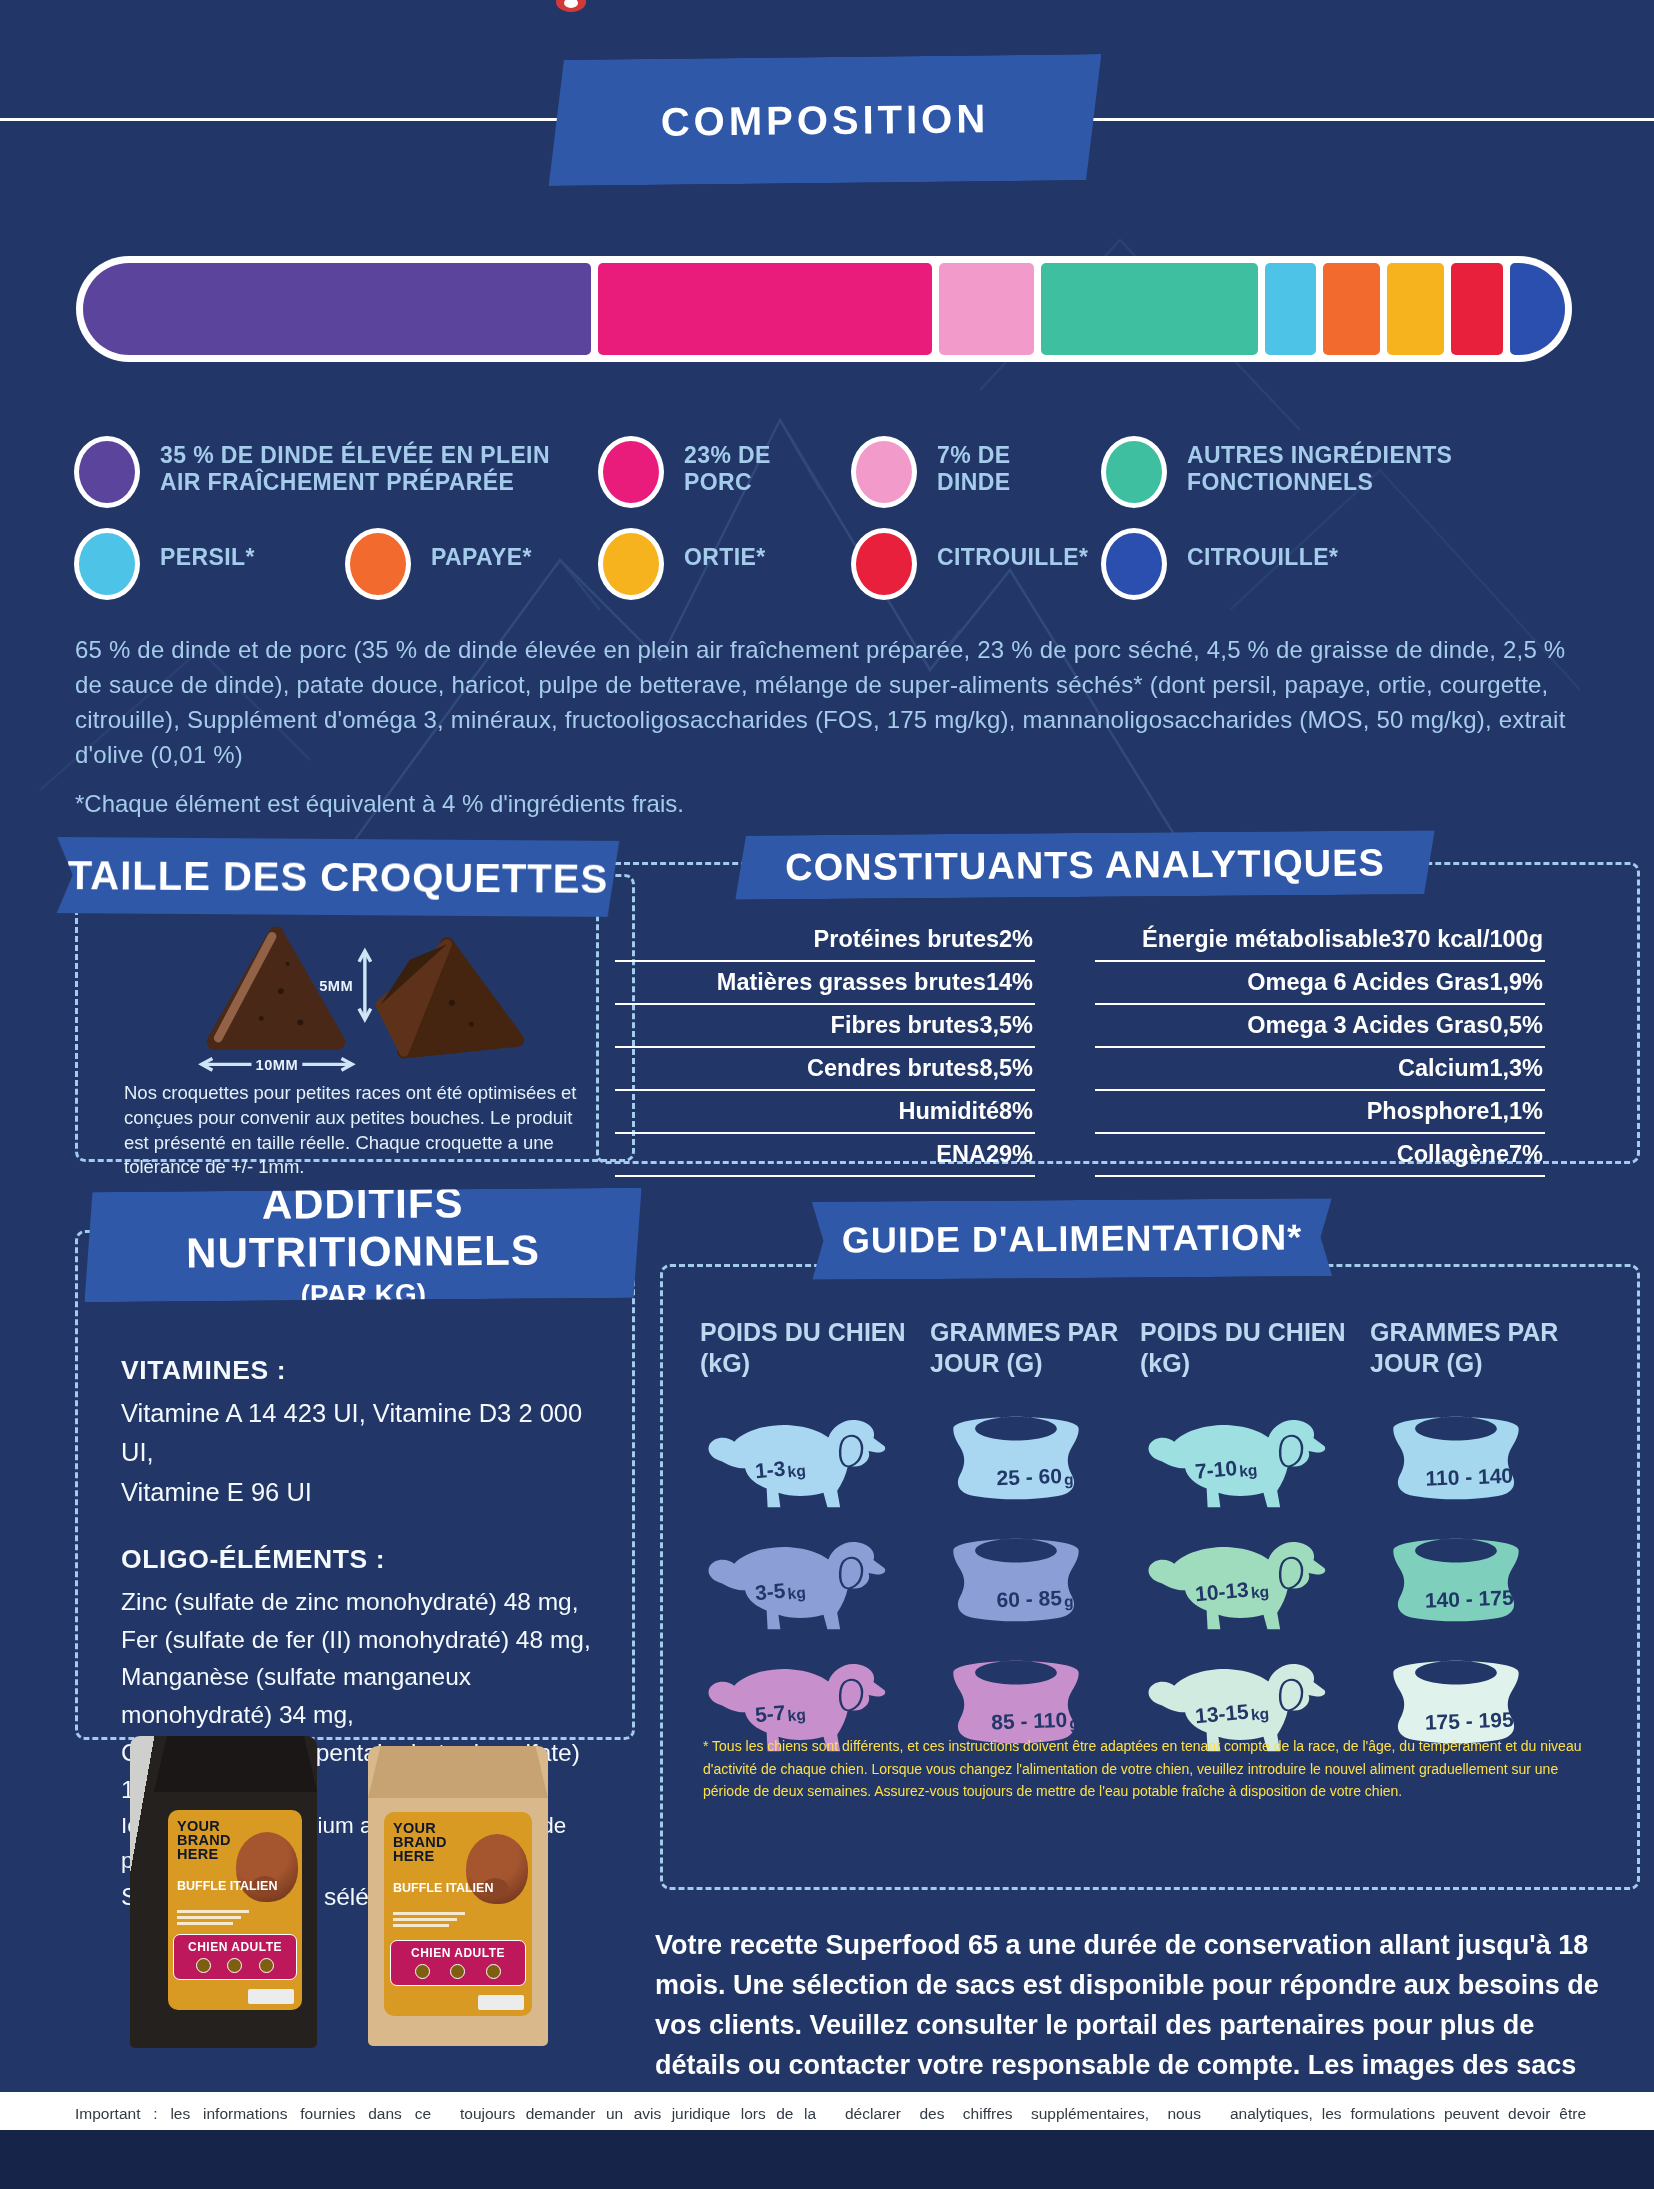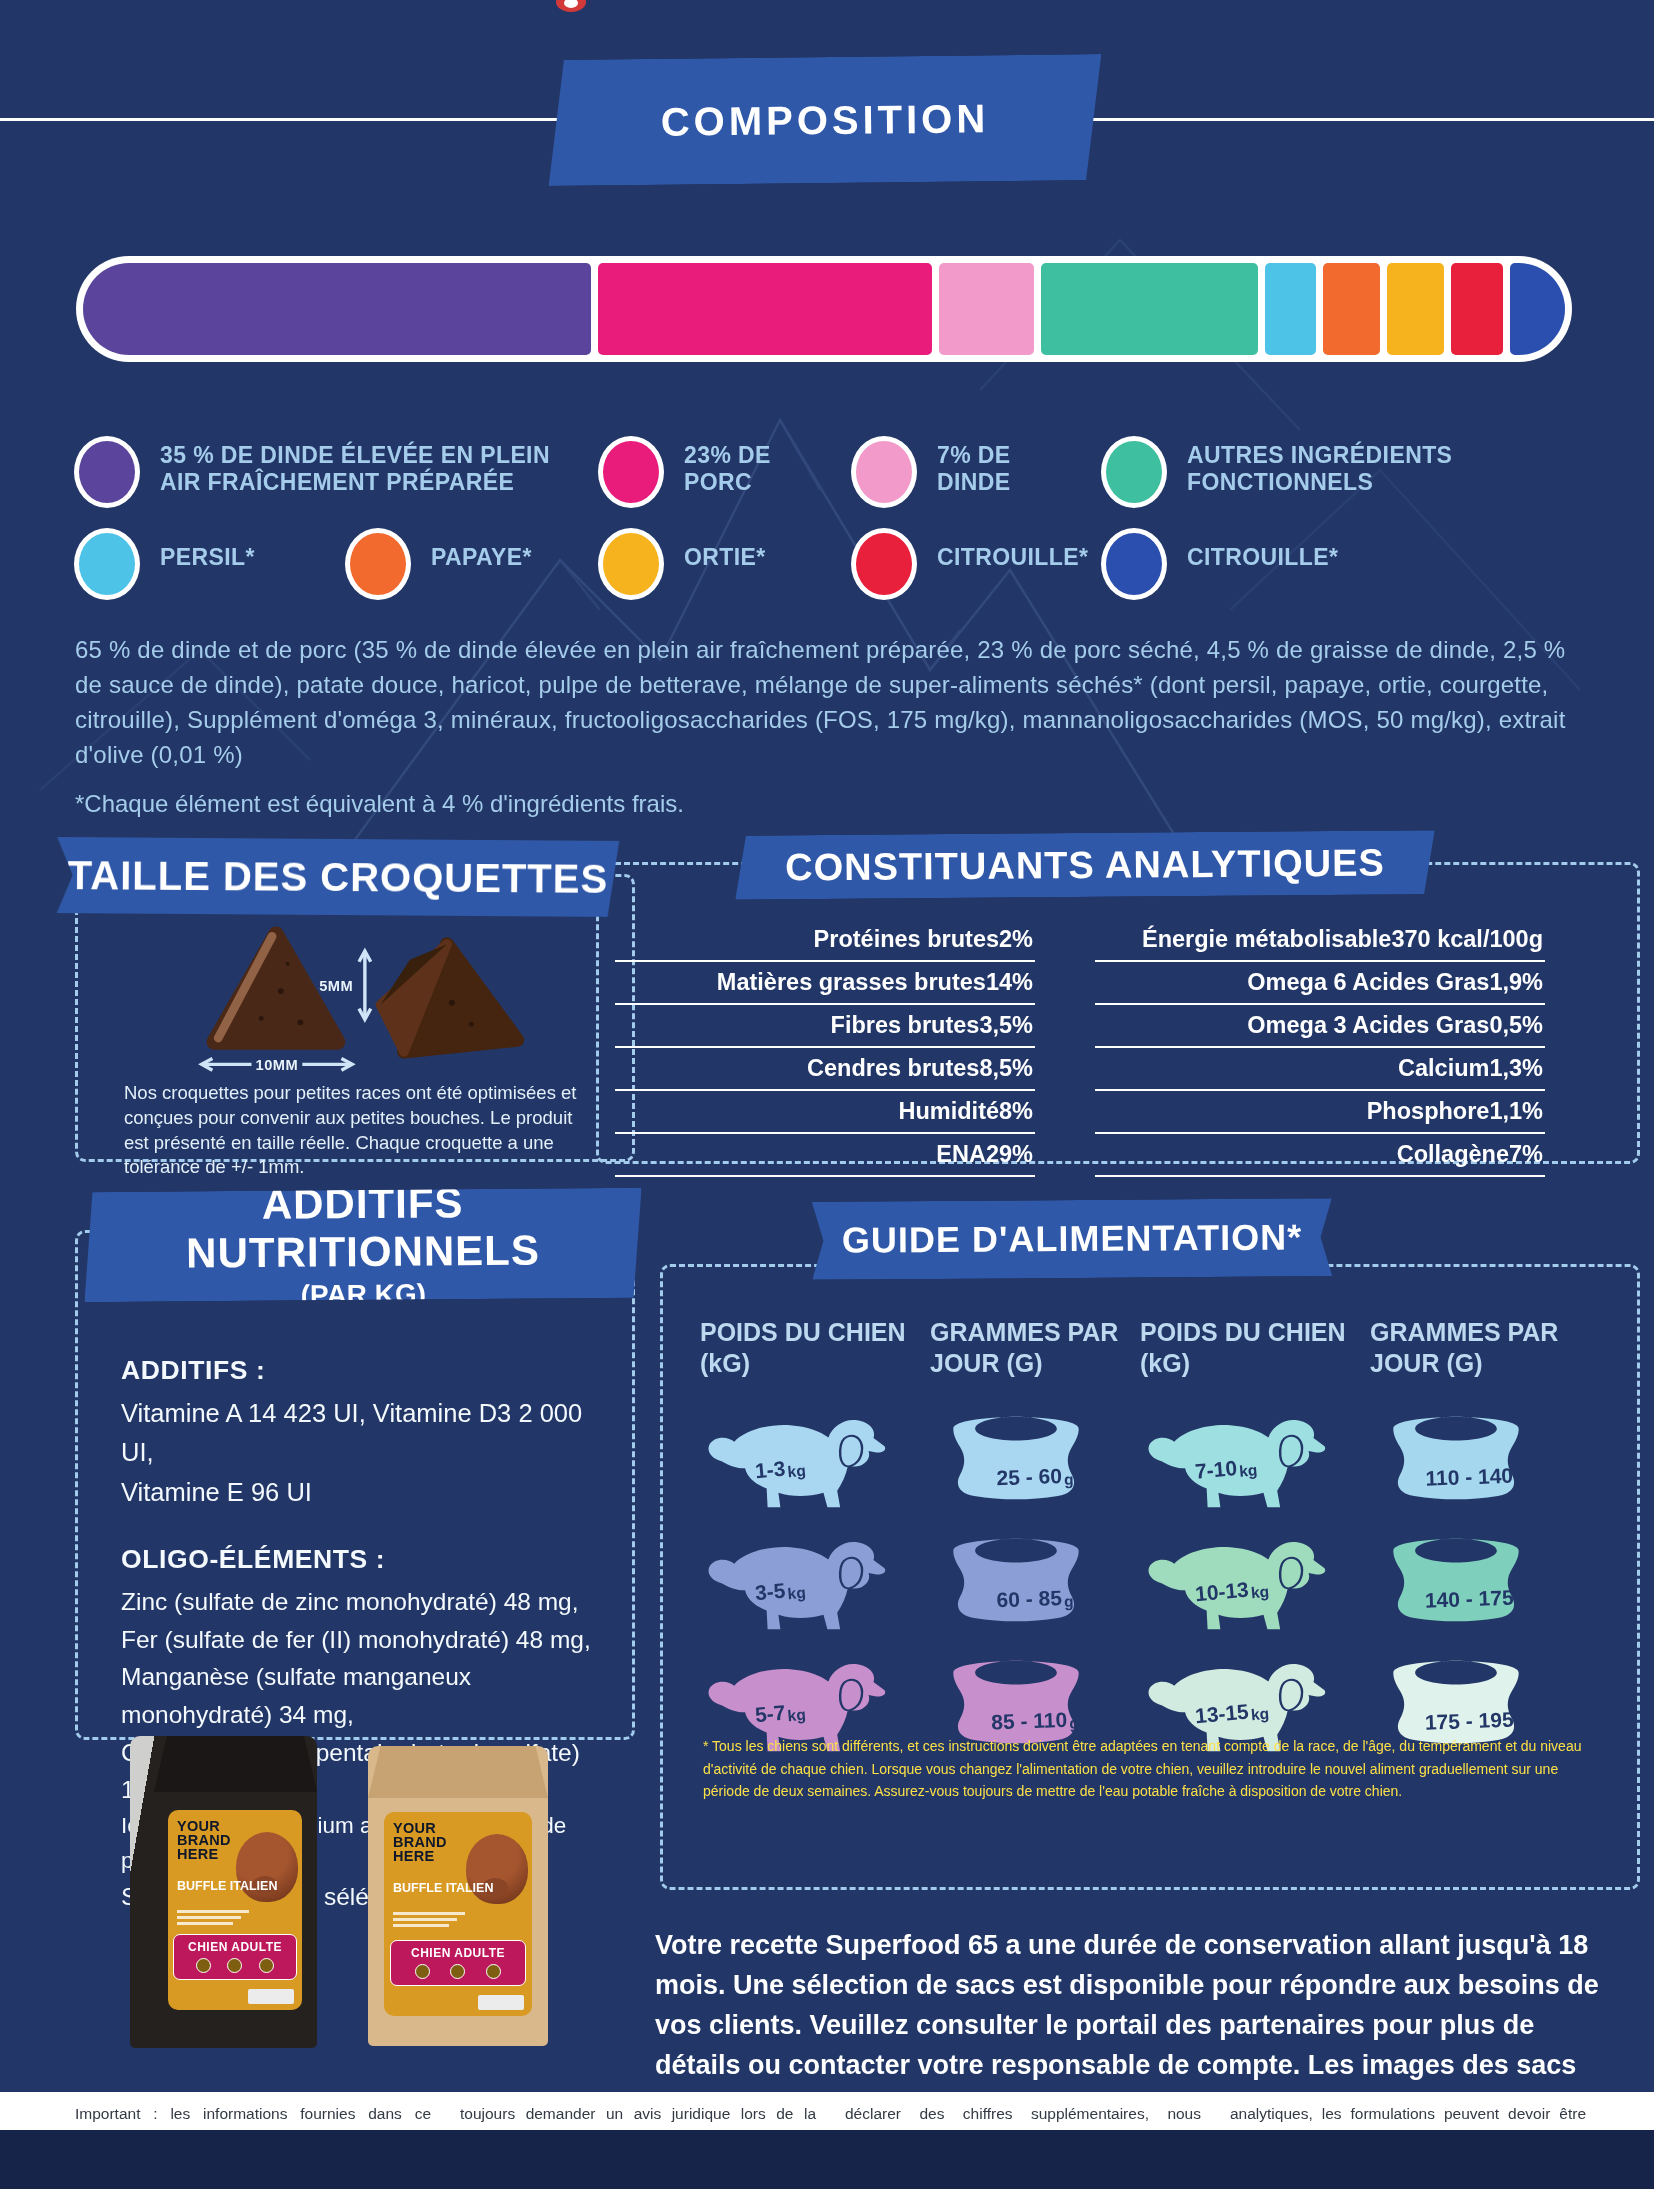--- a/index.html
+++ b/index.html
@@ -256,21 +256,21 @@
           <span>7%</span>
         </div>
     </div>
   </div>
 
   <div class="abs ribbon rib-slant" style="left:84px;top:1190px;width:558px;height:110px;">
     <span style="font-size:42px;letter-spacing:1px;">ADDITIFS NUTRITIONNELS</span>
     <span style="font-size:28px;margin-top:3px;">(PAR KG)</span>
   </div>
   <div class="abs dashed add-box">
-    <div class="add-h">ADDITIFS :</div>
+    <div class="add-h">VITAMINES :</div>
     <span class="add-line" style="font-size:25.5px;">Vitamine A 14 423 UI, Vitamine D3 2 000 UI,</span>
     <span class="add-line" style="font-size:25.5px;">Vitamine E 96 UI</span>
     <div class="add-gap"></div>
     <div class="add-h">OLIGO-ÉLÉMENTS :</div>
     <span class="add-line">Zinc (sulfate de zinc monohydraté) 48 mg,</span>
     <span class="add-line">Fer (sulfate de fer (II) monohydraté) 48 mg,</span>
     <span class="add-line">Manganèse (sulfate manganeux monohydraté) 34 mg,</span>
     <span class="add-line">Cuivre (cuivre (II) pentahydrate de sulfate) 12 mg,</span>
     <span class="add-line" style="font-size:22.5px;">Iode (iodate de calcium anhydre et iodure de potassium) 1,7 mg,</span>
     <span class="add-line">Sélénium (sodium sélénite) 0,19 mg</span>

